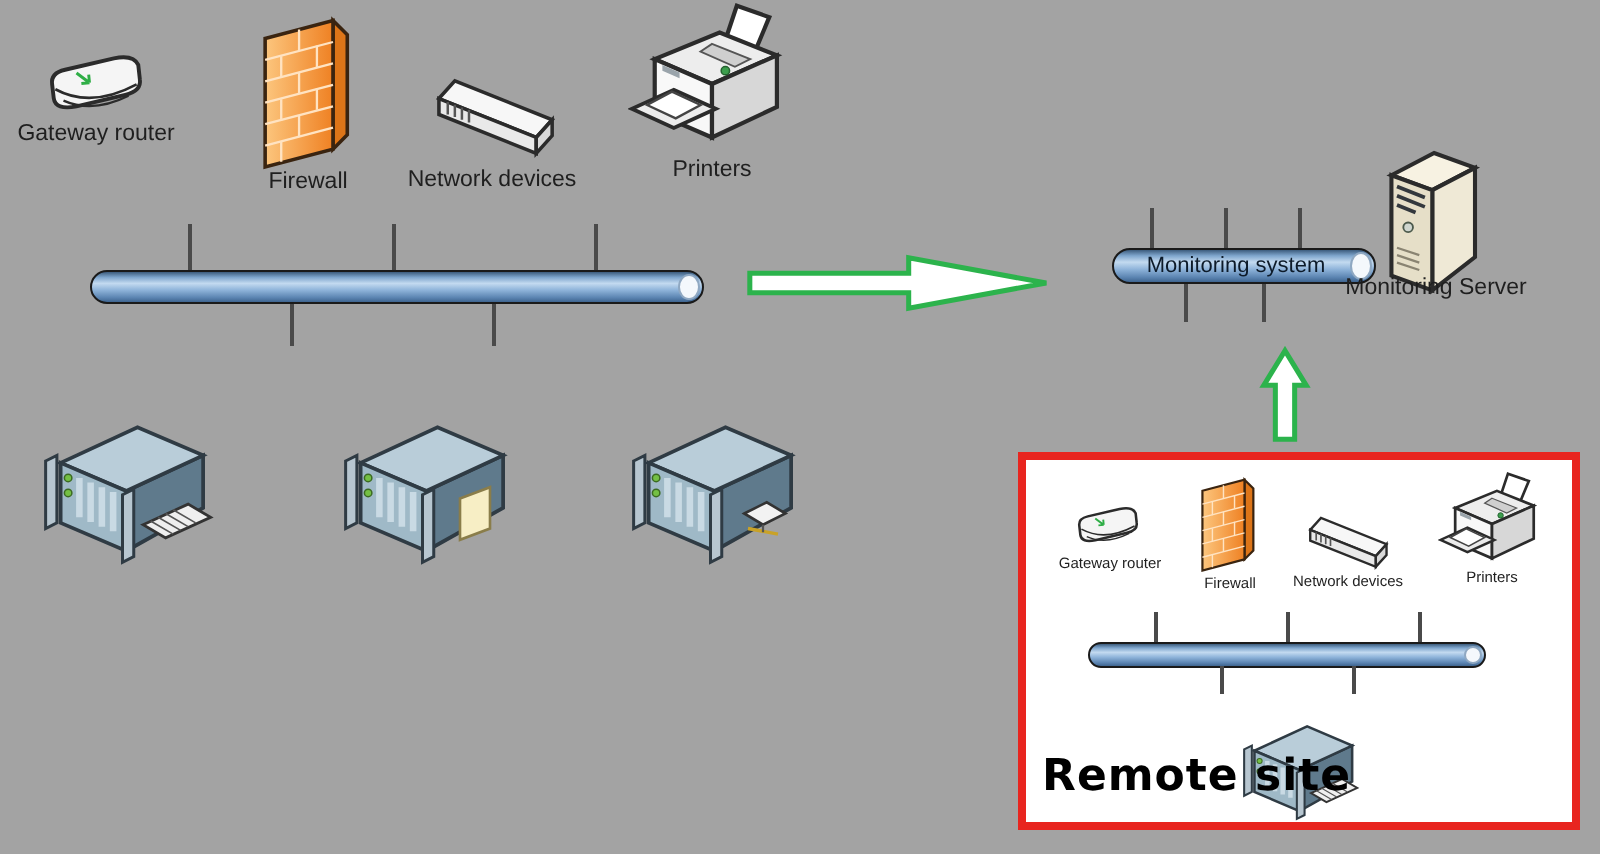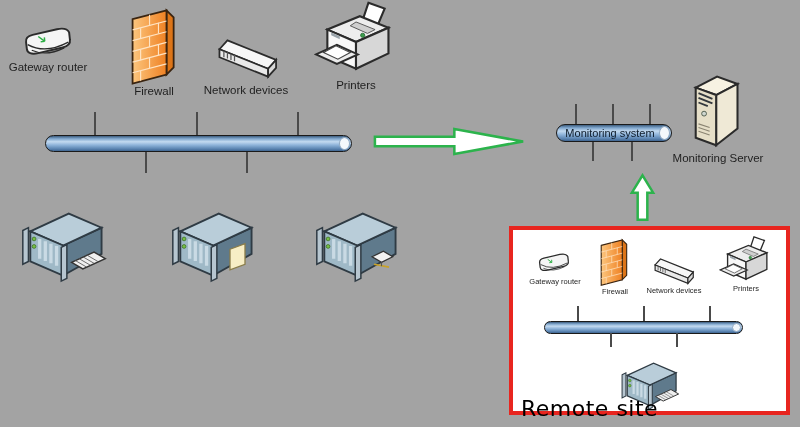--- a/index.html
+++ b/index.html
@@ -14,21 +14,21 @@
   .bus{position:absolute;border:1.6px solid #1a1a1a;border-radius:9px;
        background:linear-gradient(#3c5c7d 0%,#7fa6cd 18%,#c3daf0 38%,#8fb4da 60%,#5c85b2 85%,#3f6590 100%);}
   .bus::after{content:"";position:absolute;right:1px;top:1px;bottom:1px;width:9px;
        background:#f4f8fc;border:1px solid #8fa8c2;border-radius:50%;}
   .bus-sm::after{width:7px;}
   .bus-text{position:absolute;left:0;right:8px;top:0;bottom:0;display:flex;align-items:center;justify-content:center;
        font-size:11px;color:#0d1b2a;}
   .tick{position:absolute;width:2px;background:#4a4a4a;}
   .tick-sm{position:absolute;width:1.5px;background:#4a4a4a;}
   .remote-box{position:absolute;border:4px solid var(--remote-border-red);background:#fff;}
-  .remote-title{position:absolute;font-family:"DejaVu Sans",sans-serif;font-weight:400;font-size:22px;color:#000;letter-spacing:0.5px;margin-top:20px;}
+  .remote-title{position:absolute;font-family:"DejaVu Sans",sans-serif;font-weight:700;font-size:22px;color:#000;letter-spacing:0.5px;}
   svg.icon{position:absolute;display:block;}
 </style>
 </head>
 <body>
 
 <svg width="0" height="0" style="position:absolute" aria-hidden="true">
   <defs>
     <linearGradient id="fwg" x1="0" y1="0" x2="1" y2="0">
       <stop offset="0" stop-color="#fcc67e"></stop>
         <stop offset="1" stop-color="#ef8123"></stop>
@@ -151,30 +151,30 @@
       <use href="#att-gadget"></use>
     </svg>
 
   <svg class="icon" viewBox="0 0 158 32" style="left:371px;top:126px;width:157px;height:31px">
       <use href="#sym-arrow-right"></use>
     </svg>
 
   <div class="tick" style="left:575px;top:104px;height:21px"></div>
   <div class="tick" style="left:612px;top:104px;height:21px"></div>
   <div class="tick" style="left:649px;top:104px;height:21px"></div>
-  <div class="bus" style="left:556px;top:124px;width:116px;height:18px">
+  <div class="bus" style="left:556px;top:124px;width:132px;height:18px">
     <span class="bus-text">Monitoring system</span>
   </div>
   <div class="tick" style="left:592px;top:142px;height:19px"></div>
   <div class="tick" style="left:631px;top:142px;height:19px"></div>
 
   <svg class="icon" viewBox="0 0 60 84" style="left:688px;top:70px;width:60px;height:78px">
       <use href="#sym-tower"></use>
     </svg>
-  <div class="lbl" style="left:662px;top:152px;width:112px">Monitoring Server</div>
+  <div class="lbl" style="left:662px;top:138px;width:112px">Monitoring Server</div>
 
   <svg class="icon" viewBox="0 0 28 50" style="left:629px;top:173px;width:27px;height:49px">
       <use href="#sym-arrow-up"></use>
     </svg>
 
   <div class="remote-box" style="left:509px;top:226px;width:281px;height:189px">
 
     <svg class="icon" viewBox="0 0 64 42" style="left:24px;top:21px;width:34px;height:25px">
         <use href="#sym-router"></use>
       </svg>

